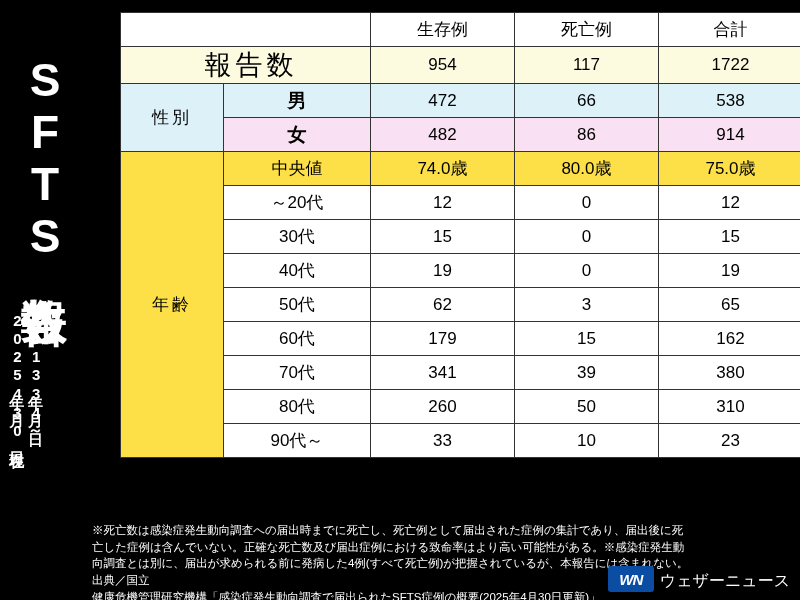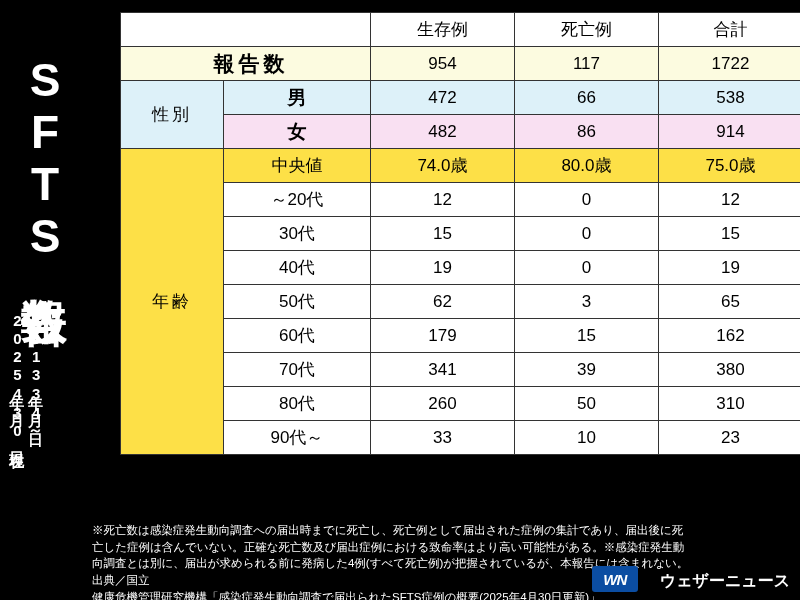--- a/index.html
+++ b/index.html
@@ -88,22 +88,22 @@
     background: #fff;
     height: 42px;
   }
   .blank-corner { background: #fff; border-left: 1px solid #333; }
 
   .row-report td {
     background: #fcfbe0;
     height: 38px;
   }
   .row-report .lbl {
-    font-size: 21px;
-    font-weight: bold;
+    font-size: 27px;
+    font-weight: normal;
     letter-spacing: 4px;
     padding-left: 11px;
   }
   .row-male td { background: #ddf1f9; }
   .row-female td { background: #f9e0f2; }
   .row-male .sublbl, .row-female .sublbl {
     font-weight: bold;
     font-size: 19px;
   }
   .row-median td { background: #fde047; }
@@ -144,23 +144,22 @@
     font-size: 15px;
     font-weight: bold;
     font-style: italic;
     display: flex;
     align-items: center;
     justify-content: center;
     letter-spacing: -1px;
   }
   #logo-text {
     font-size: 16px;
-    font-weight: bold;
+    font-weight: normal;
     letter-spacing: 0px;
-    margin-left: 16px;
   }
 </style>
 </head>
 <body>
 
 <div id="root">
 
   <div id="left-panel">
     <div id="vtitle">SFTS報告数</div>
     <div id="vdates">

